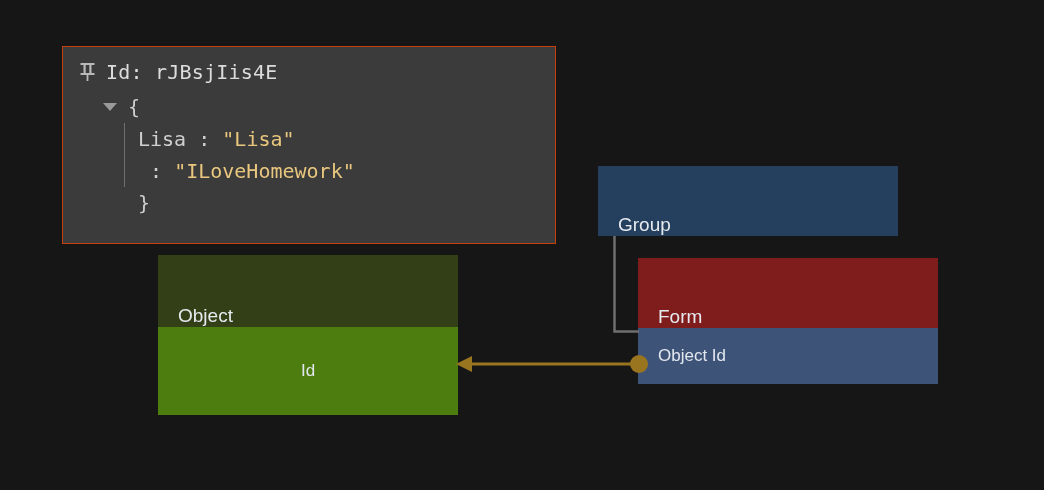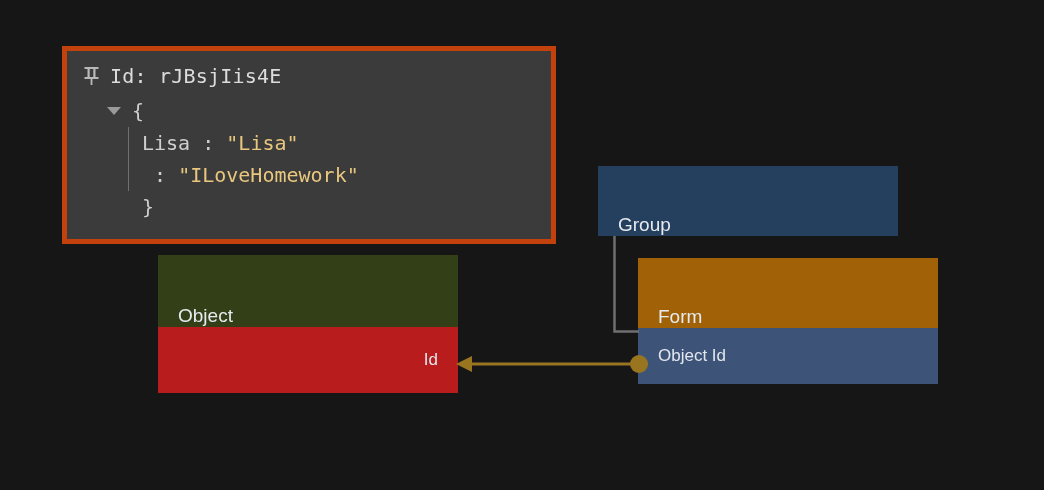--- a/index.html
+++ b/index.html
@@ -17,21 +17,21 @@
   }
 
   
   #tooltip-panel {
     position: absolute;
     left: 62px;
     top: 46px;
     width: 494px;
     height: 198px;
     background: #3b3b3b;
-    border: 5px solid #c2410c;
+    border: 1px solid #c2410c;
     box-sizing: border-box;
     padding: 10px 0 0 0;
   }
   .tt-header {
     display: flex;
     align-items: center;
     gap: 10px;
     padding: 0 0 0 16px;
     height: 30px;
   }
@@ -106,30 +106,30 @@
     box-sizing: border-box;
     padding: 0 20px;
     font-size: 17px;
     color: #e2e7ee;
   }
 
   
   #entity-object { left: 158px; top: 255px; width: 300px; height: 145px; }
   #entity-object .entity-header { height: 72px; background: #333f16; }
   #entity-object .entity-row {
-    height: 66px; background: #b91c1c; justify-content: flex-end;
+    height: 88px; background: #4d7c0f; justify-content: center;
   }
 
   
   #entity-group { left: 598px; top: 166px; width: 300px; height: 70px; }
   #entity-group .entity-header { height: 70px; background: #24405e; }
 
   
   #entity-form { left: 638px; top: 258px; width: 300px; height: 142px; }
-  #entity-form .entity-header { height: 70px; background: #a16207; }
+  #entity-form .entity-header { height: 70px; background: #7f1d1d; }
   #entity-form .entity-row { height: 56px; background: #3d5378; }
 
   
   #group-form-connector {
     position: absolute;
     left: 613px;
     top: 236px;
     width: 26px;
     height: 97px;
     pointer-events: none;

